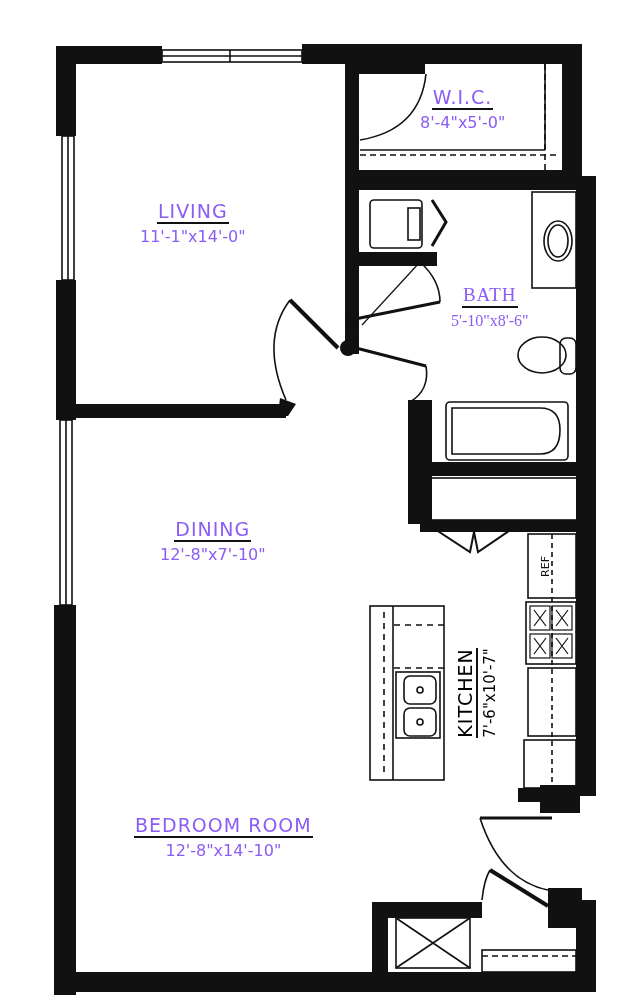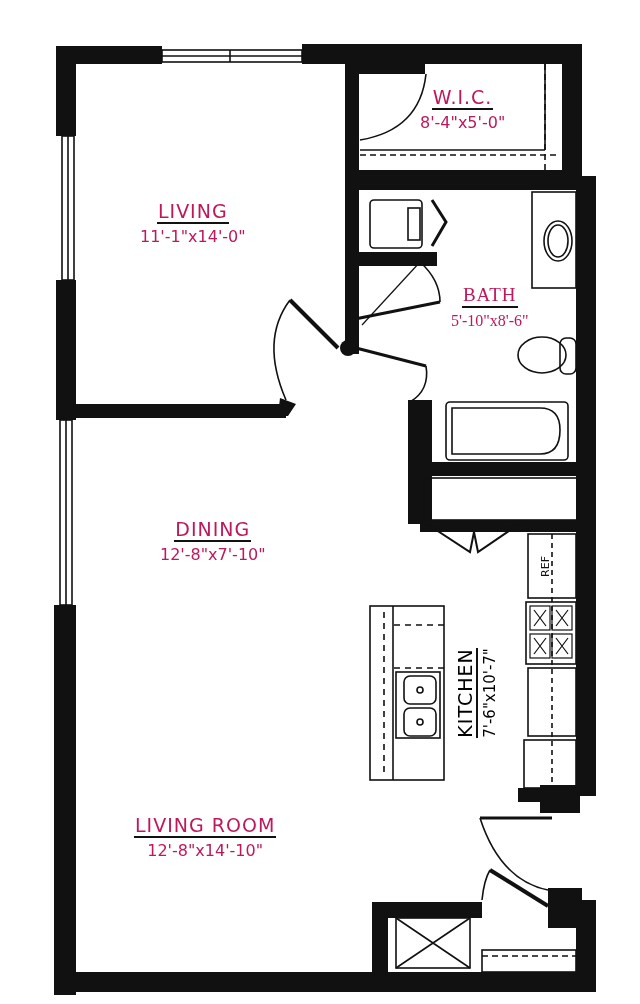--- a/index.html
+++ b/index.html
@@ -1,18 +1,18 @@
 <!DOCTYPE html>
 <html><head>
 <meta charset="utf-8">
 <style>
   html, body { margin: 0; padding: 0; background: #ffffff; }
   body { width: 640px; height: 1004px; position: relative; overflow: hidden; font-family: "DejaVu Sans", sans-serif; }
   #plan { position: absolute; left: 0; top: 0; width: 640px; height: 1004px; }
-  .lbl { position: absolute; text-align: center; color: #be185d; font-family: "DejaVu Sans", sans-serif; white-space: nowrap; }
+  .lbl { position: absolute; text-align: center; color: #8b5cf6; font-family: "DejaVu Sans", sans-serif; white-space: nowrap; }
   .lbl .name { display: inline-block; font-size: 19px; letter-spacing: 1px; border-bottom: 2px solid #111; line-height: 22px; padding: 0 1px; }
   .lbl .dim { display: block; font-size: 16px; line-height: 22px; margin-top: 2px; }
   .kitchen-lbl { position: absolute; left: 412px; top: 690px; transform: rotate(-90deg); transform-origin: center; text-align: center; width: 140px; }
   .kitchen-lbl .name { display: inline-block; font-size: 19px; letter-spacing: 1px; border-bottom: 2px solid #111; line-height: 22px; }
   .kitchen-lbl .dim { display: block; font-size: 15px; line-height: 20px; margin-top: 2px; }
   .ref-lbl { position: absolute; left: 535px; top: 560px; transform: rotate(-90deg); font-size: 11px; color: #111; }
 </style>
 </head>
 <body>
 
@@ -148,17 +148,17 @@
   <span class="name">DINING</span>
   <span class="dim">12'-8"x7'-10"</span>
 </div>
 
 <div class="kitchen-lbl" style="left:407px; top:670px;">
   <span class="name">KITCHEN</span>
   <span class="dim">7'-6"x10'-7"</span>
 </div>
 
 <div class="lbl" style="left:134px; top:814px;">
-  <span class="name">LIVING ROOM</span>
+  <span class="name">BEDROOM ROOM</span>
   <span class="dim">12'-8"x14'-10"</span>
 </div>
 
 <div class="ref-lbl">REF</div>
 
 </body></html>

